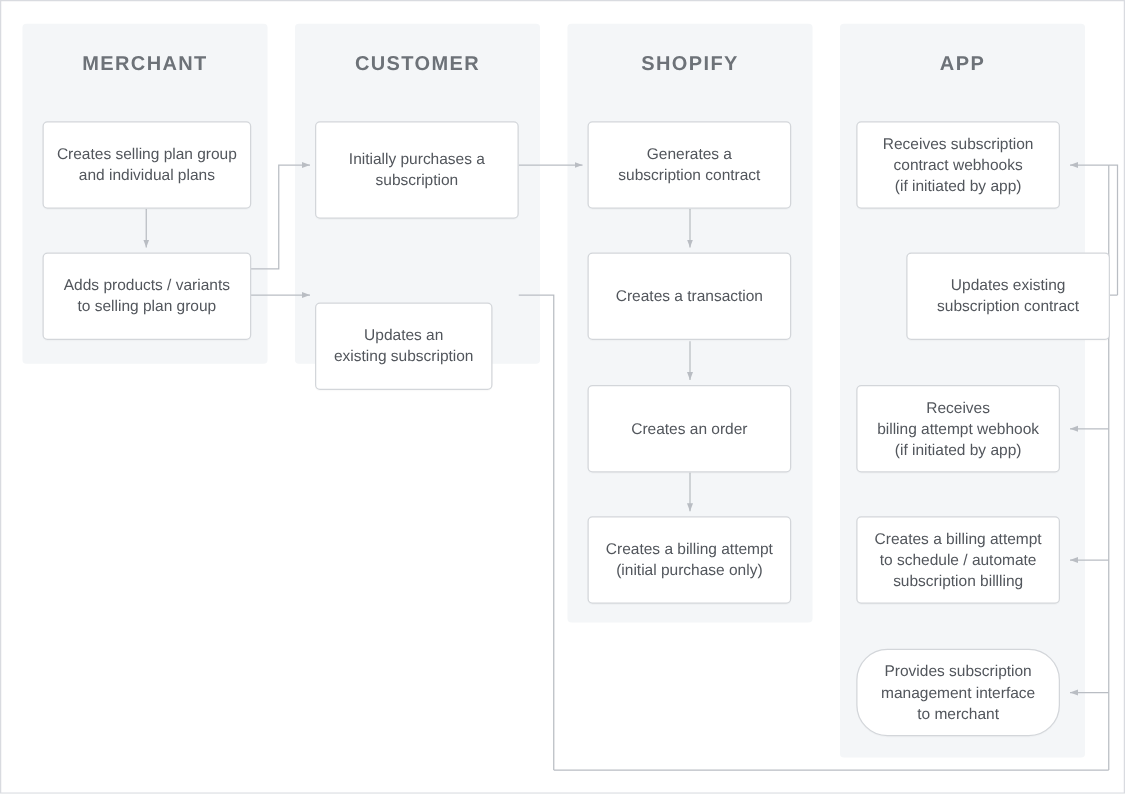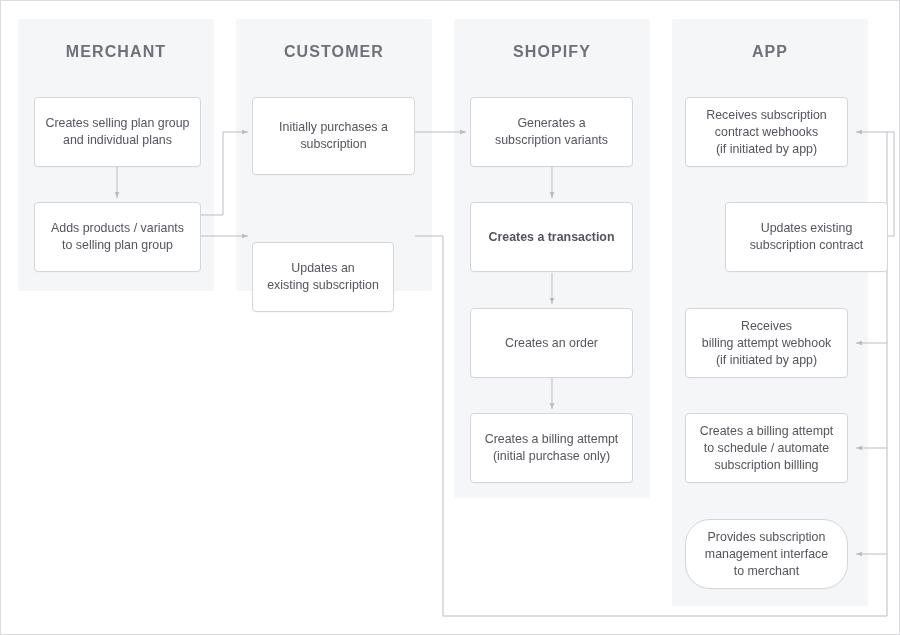--- a/index.html
+++ b/index.html
@@ -127,23 +127,23 @@
     <span>Initially purchases a
 subscription</span>
   </div>
   <div class="node" style="left:251px;top:201px;width:142px;height:70px;margin-top:40px;">
     <span>Updates an
 existing subscription</span>
   </div>
 
   <div class="node" style="left:469px;top:96px;width:163px;height:70px;">
     <span>Generates a
-subscription variants</span>
+subscription contract</span>
   </div>
-  <div class="node" style="left:469px;top:201px;width:163px;height:70px;font-weight:bold;">
+  <div class="node" style="left:469px;top:201px;width:163px;height:70px;">
     <span>Creates a transaction</span>
   </div>
   <div class="node" style="left:469px;top:307px;width:163px;height:70px;justify-content:center;">
     <span>Creates an order</span>
   </div>
   <div class="node" style="left:469px;top:412px;width:163px;height:70px;">
     <span>Creates a billing attempt
 (initial purchase only)</span>
   </div>
 

